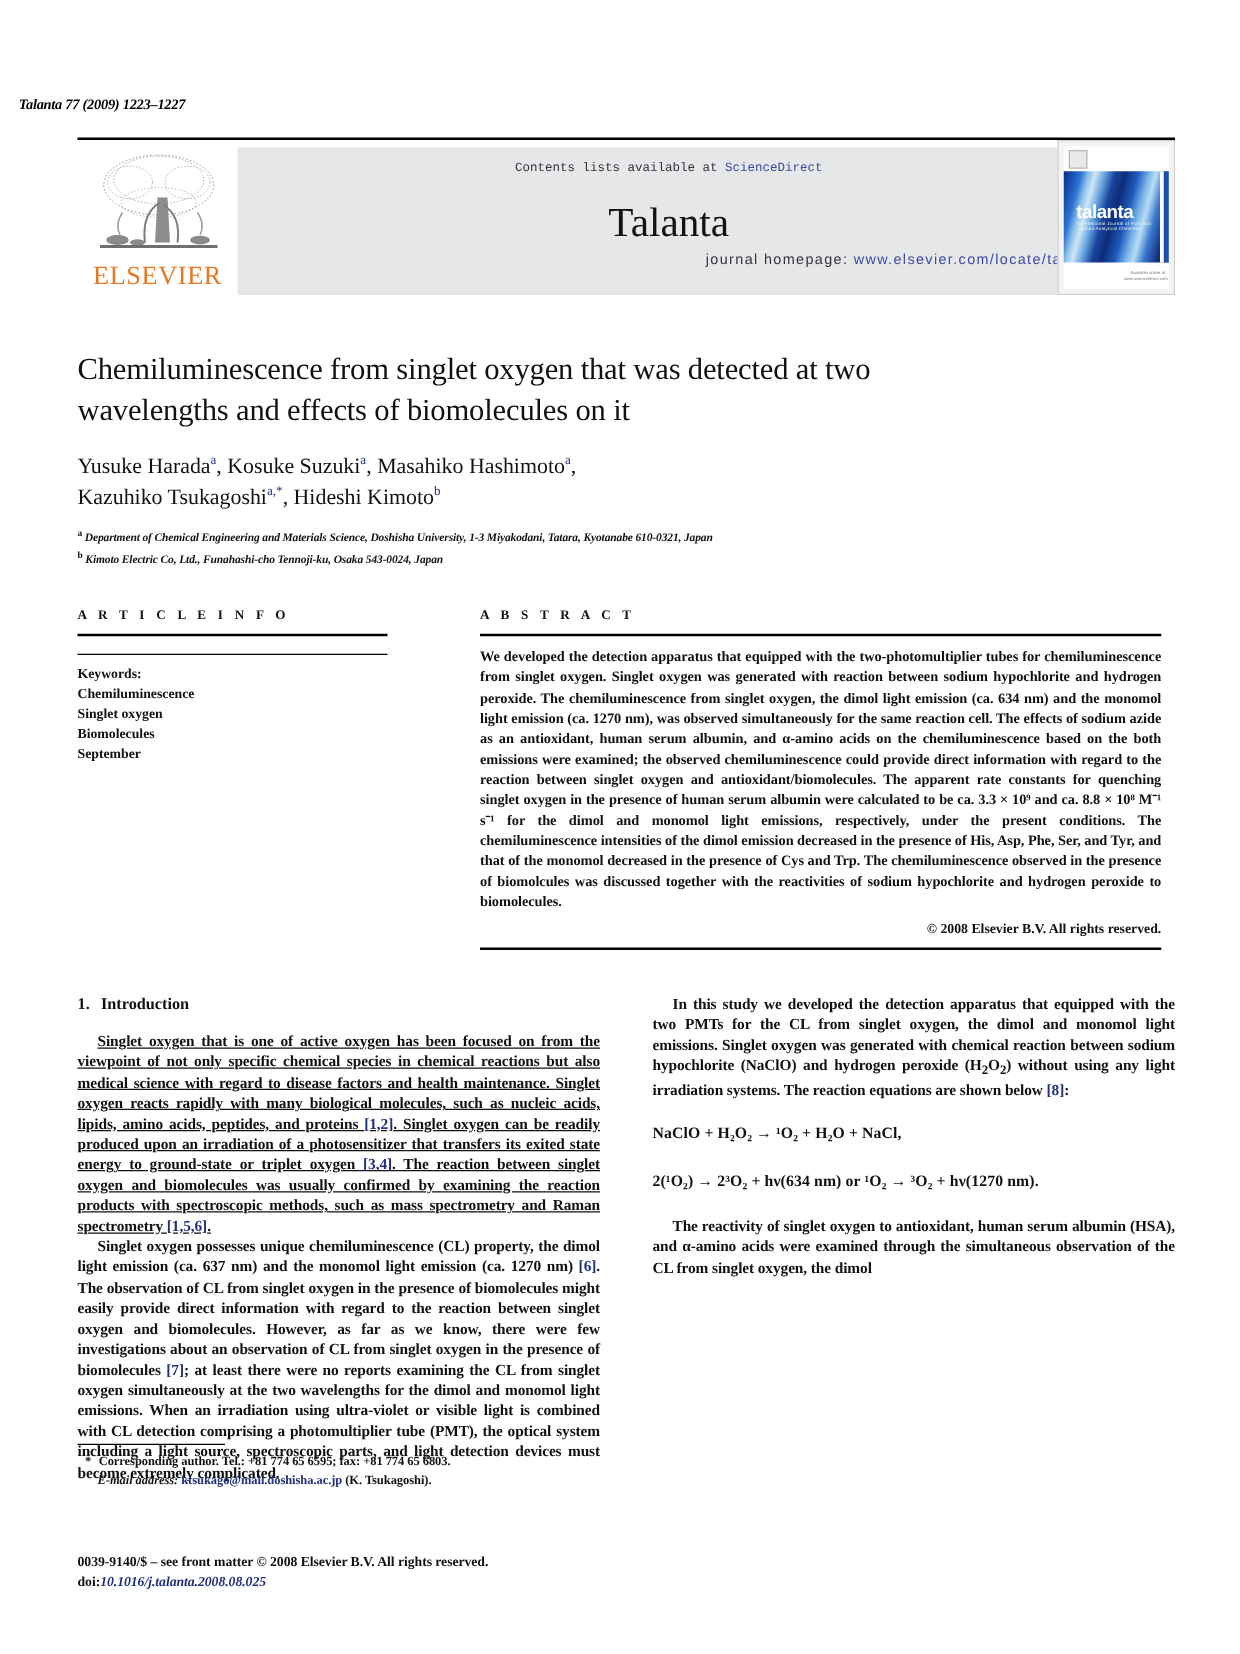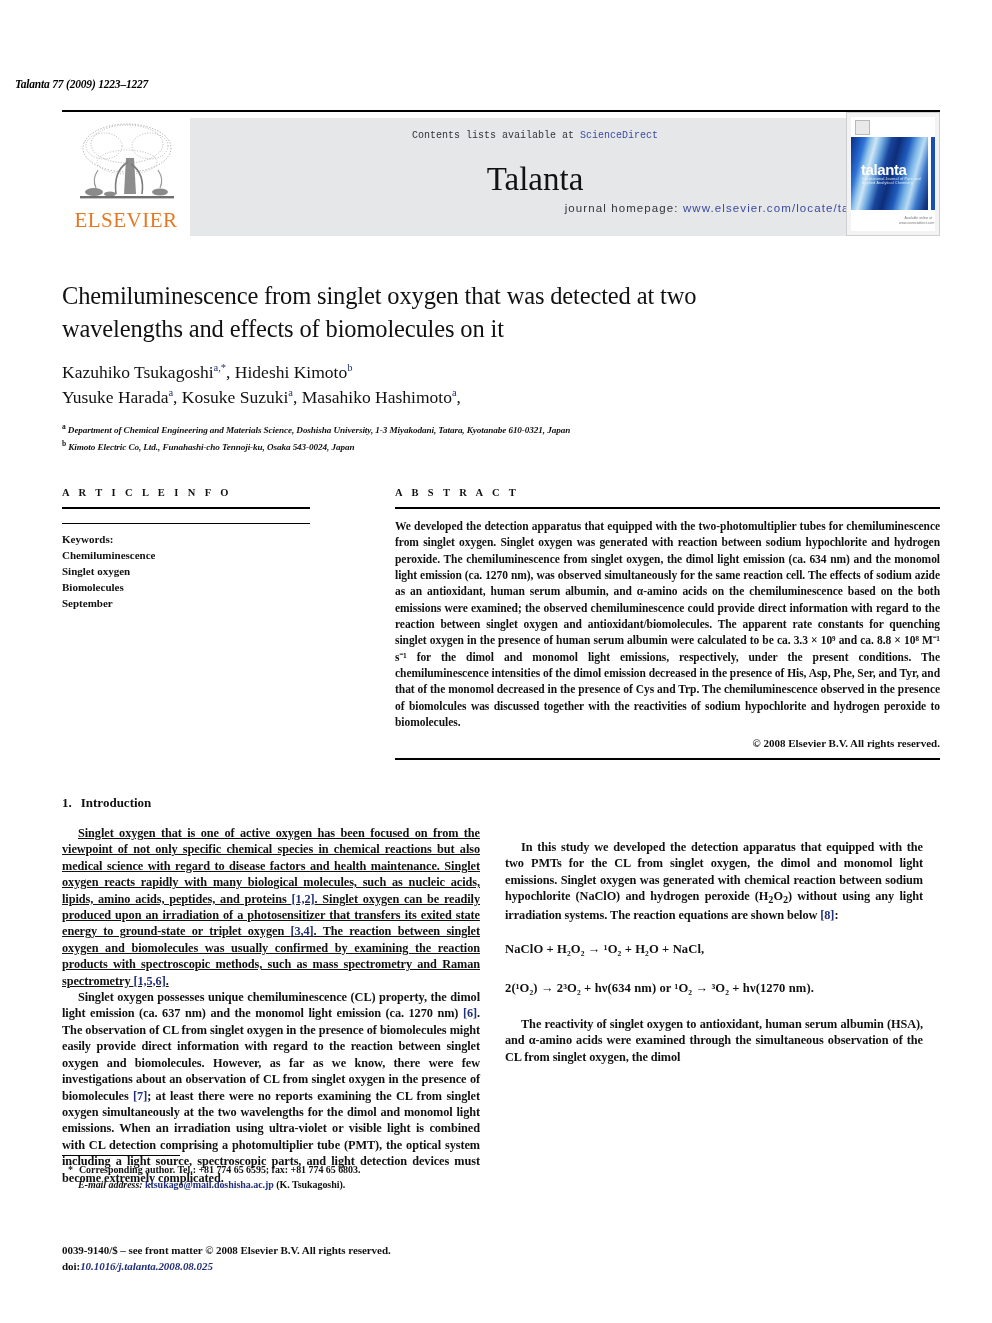--- a/index.html
+++ b/index.html
@@ -235,21 +235,21 @@
     left: 62px; top: 487px;
     width: 878px;
   }
   .col-info {
     position: absolute;
     left: 0; top: 0;
     width: 248px;
   }
   .col-abstract {
     position: absolute;
-    left: 333px; top: 0;
+    left: 322px; top: 0;
     width: 545px;
   }
   .sec-head {
     font-family: "Liberation Serif", serif;
     font-size: 10.5px;
     font-weight: bold;
     letter-spacing: 3.4px;
     color: #111;
   }
   .rule-thick {
@@ -314,21 +314,21 @@
     position: absolute;
     left: 62px; top: 795px;
     width: 878px;
   }
   .bcol {
     position: absolute;
     top: 0;
     width: 418px;
   }
   .bcol-left { left: 0; }
-  .bcol-right { left: 443px; margin-top: 44px; }
+  .bcol-right { left: 460px; }
   .sec-title {
     font-family: "Liberation Serif", serif;
     font-size: 13px;
     font-weight: bold;
     color: #111;
     margin: 0 0 14px 0;
   }
   .sec-title .num { margin-right: 9px; }
   p.body {
     font-family: "Liberation Serif", serif;
@@ -447,27 +447,27 @@
         </div>
         <div class="cover-footer">Available online at www.sciencedirect.com</div>
       </div>
     </div>
   </div>
 
   <div class="title-block">
     <h1 class="paper-title">Chemiluminescence from singlet oxygen that was detected at two wavelengths and effects of biomolecules on it</h1>
     <div class="authors">
       <div>
-        <span>Kazuhiko Tsukagoshi</span><sup>a,*</sup>,
-        <span>Hideshi Kimoto</span><sup>b</sup>
-      </div>
-      <div>
         <span>Yusuke Harada</span><sup>a</sup>,
         <span>Kosuke Suzuki</span><sup>a</sup>,
         <span>Masahiko Hashimoto</span><sup>a</sup>,
+      </div>
+      <div>
+        <span>Kazuhiko Tsukagoshi</span><sup>a,*</sup>,
+        <span>Hideshi Kimoto</span><sup>b</sup>
       </div>
     </div>
     <div class="affiliations">
       <div><sup>a</sup> <span>Department of Chemical Engineering and Materials Science, Doshisha University, 1-3 Miyakodani, Tatara, Kyotanabe 610-0321, Japan</span></div>
       <div><sup>b</sup> <span>Kimoto Electric Co, Ltd., Funahashi-cho Tennoji-ku, Osaka 543-0024, Japan</span></div>
     </div>
   </div>
 
   <div class="info-abstract">
 

